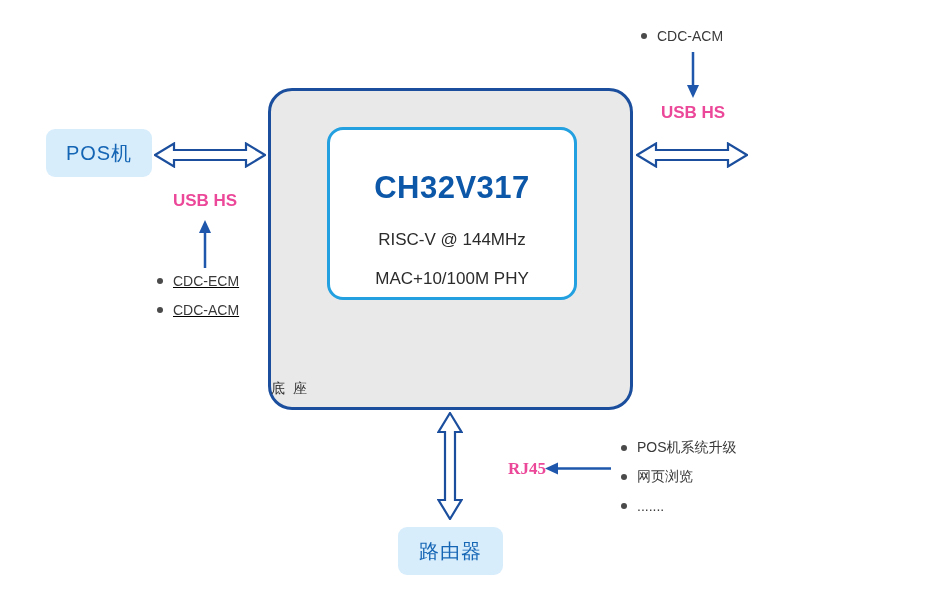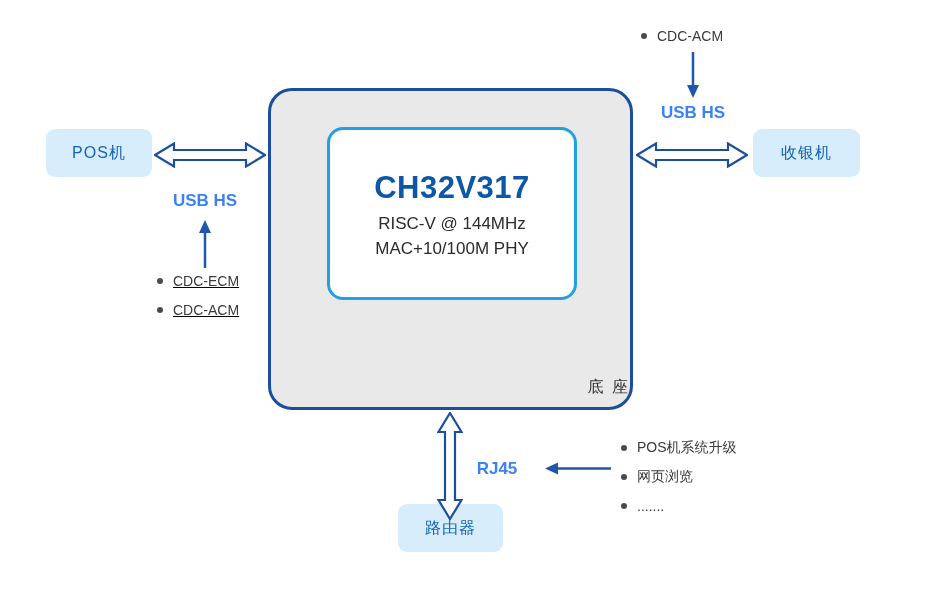--- a/index.html
+++ b/index.html
@@ -10,21 +10,21 @@
     font-family:"Liberation Sans", sans-serif;
     overflow:hidden;
   }
   .abs{position:absolute;}
   
   .node-box{
     background:#d7edfb;
     border-radius:9px;
     display:flex;align-items:center;justify-content:center;
     color:#1565b5;
-    font-size:16px;
+    font-size:20px;
     letter-spacing:1px;
   }
   
   .outer-box{
     box-sizing:border-box;
     background:#e9e9e9;
     border:3px solid #1b4f9e;
     border-radius:24px;
   }
   .inner-box{
@@ -38,35 +38,35 @@
   .chip-title{
     margin-top:40px;
     font-size:31px;
     font-weight:bold;
     color:#0c57a8;
     letter-spacing:0.5px;
   }
   .chip-sub{
     font-size:17px;
     color:#2b2b2b;
-    margin-top:7px;
+    margin-top:23px;
     line-height:1.25;
   }
   .base-label{
     position:absolute;
     left:0;right:0;bottom:9px;
-    text-align:right;
-    font-size:16px;
+    text-align:left;
+    font-size:14px;
     color:#333333;
     letter-spacing:2px;
   }
   .port-label{
     font-weight:bold;
     font-size:17px;
-    color:#3b82f6;
+    color:#ec4899;
     text-align:center;
   }
   .bullet-list{display:flex;flex-direction:column;}
   .bullet-item{
     display:flex;align-items:center;
     height:20px;margin-bottom:9px;
   }
   .bullet-dot{
     width:6px;height:6px;border-radius:50%;
     background:#4a4a4a;
@@ -78,34 +78,31 @@
 </style>
 </head>
 <body>
 
 <div class="canvas">
 
   <div class="abs outer-box" style="left:268px;top:88px;width:365px;height:322px;">
     <div class="inner-box abs" style="left:56px;top:36px;width:250px;height:173px;">
       <div class="chip-title">CH32V317</div>
       <div class="chip-sub">RISC-V @ 144MHz</div>
-      <div class="chip-sub" style="margin-top:4px;">MAC+10/100M PHY</div>
+      <div class="chip-sub" style="margin-top:18px;">MAC+10/100M PHY</div>
     </div>
     <div class="base-label">底  座</div>
   </div>
 
   <div class="abs node-box" style="left:46px;top:129px;width:106px;height:48px;">
     <span>POS机</span>
   </div>
 
-  <div class="abs node-box" style="left:753px;top:129px;width:107px;height:48px;">
-    <span>收银机</span>
-  </div>
 
-  <div class="abs node-box" style="left:398px;top:504px;width:105px;height:48px;">
+  <div class="abs node-box" style="left:398px;top:527px;width:105px;height:48px;">
     <span>路由器</span>
   </div>
 
   <svg class="abs" style="left:154px;top:142px;" width="112" height="26" viewBox="0 0 112 26">
     <path d="M1 13 L20 1.5 V8 H92 V1.5 L111 13 L92 24.5 V18 H20 V24.5 Z" fill="#ffffff" stroke="#1b4f9e" stroke-width="2.2"></path>
   </svg>
 
   <svg class="abs" style="left:636px;top:142px;" width="112" height="26" viewBox="0 0 112 26">
     <path d="M1 13 L20 1.5 V8 H92 V1.5 L111 13 L92 24.5 V18 H20 V24.5 Z" fill="#ffffff" stroke="#1b4f9e" stroke-width="2.2"></path>
   </svg>
@@ -139,21 +136,21 @@
     </div>
   </div>
 
   <svg class="abs" style="left:686px;top:52px;" width="14" height="46" viewBox="0 0 14 46">
     <polygon points="7,46 1,33 13,33" fill="#1e57ab"></polygon>
     <line x1="7" y1="0" x2="7" y2="35" stroke="#1e57ab" stroke-width="2.5"></line>
   </svg>
 
   <div class="abs port-label" style="left:653px;top:103px;width:80px;">USB HS</div>
 
-  <div class="abs port-label" style="left:462px;top:459px;width:70px;">RJ45</div>
+  <div class="abs port-label" style="left:492px;top:459px;width:70px;font-family:Liberation Serif, serif;">RJ45</div>
 
   <svg class="abs" style="left:545px;top:462px;" width="66" height="13" viewBox="0 0 66 13">
     <polygon points="0,6.5 13,0.5 13,12.5" fill="#1e57ab"></polygon>
     <line x1="11" y1="6.5" x2="66" y2="6.5" stroke="#1e57ab" stroke-width="2.5"></line>
   </svg>
 
   <div class="abs bullet-list" style="left:621px;top:438px;text-align:center;">
     <div class="bullet-item">
       <span class="bullet-dot"></span>
       <span class="bullet-text">POS机系统升级</span>

